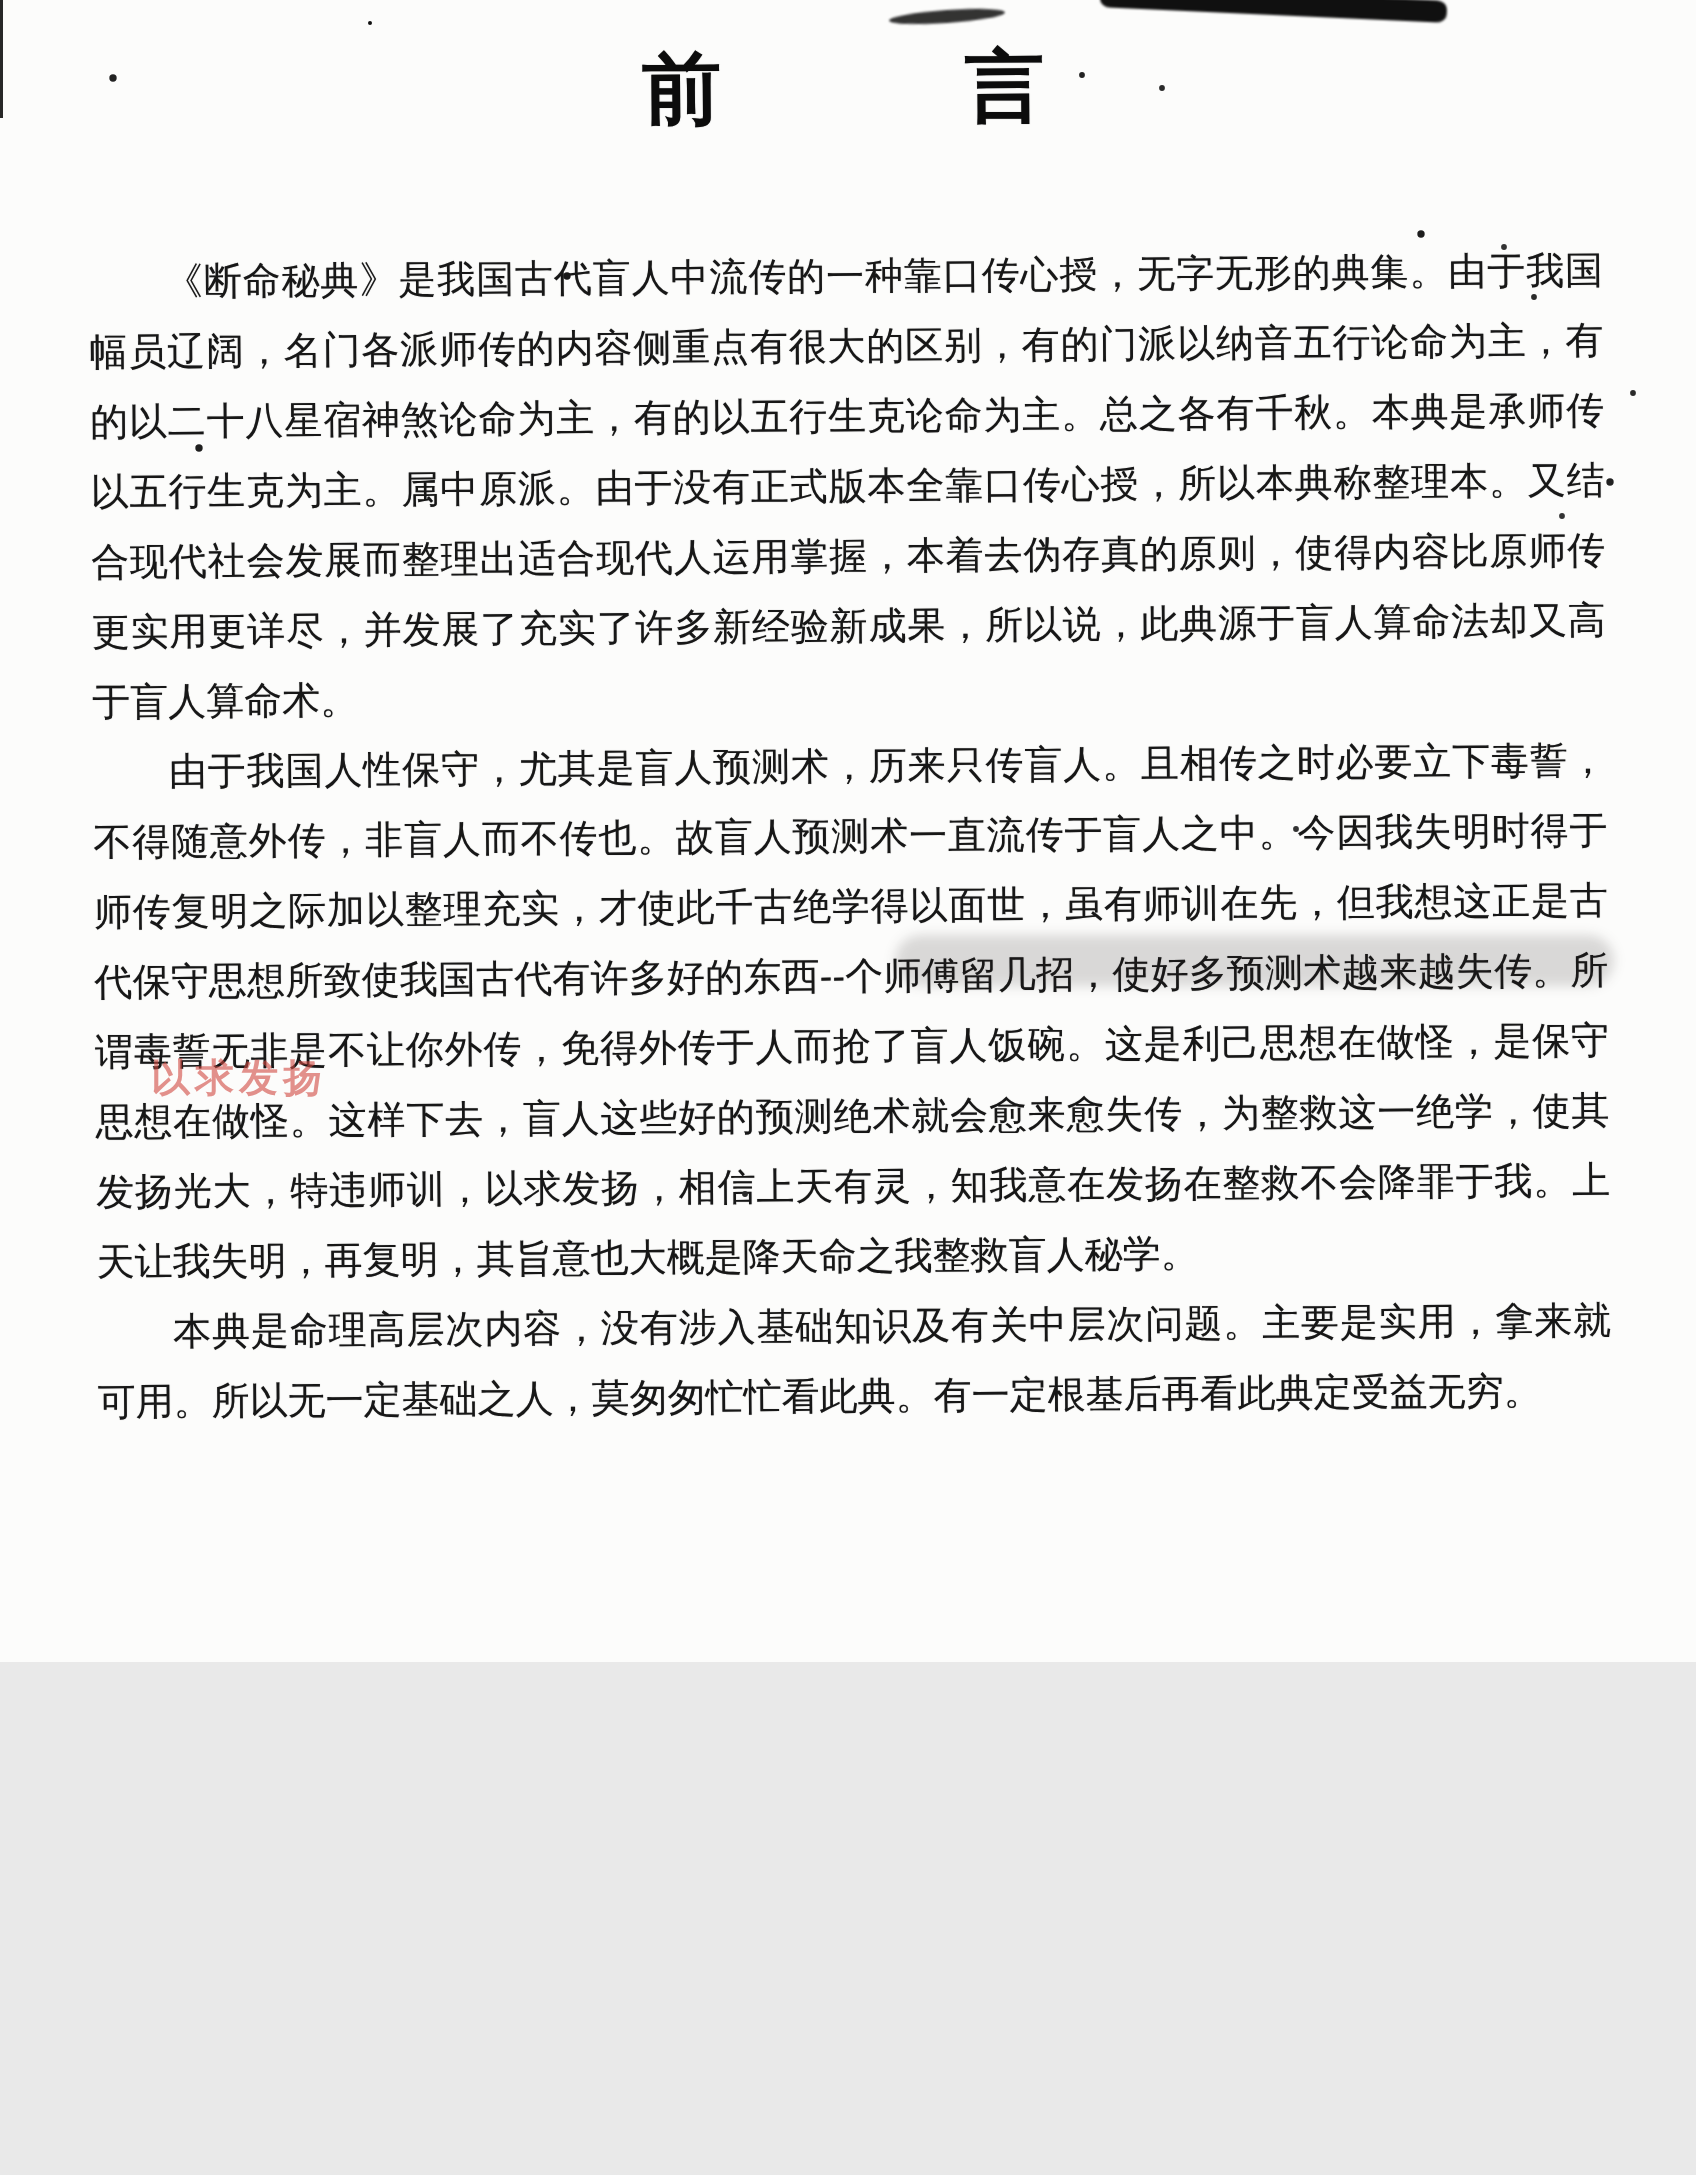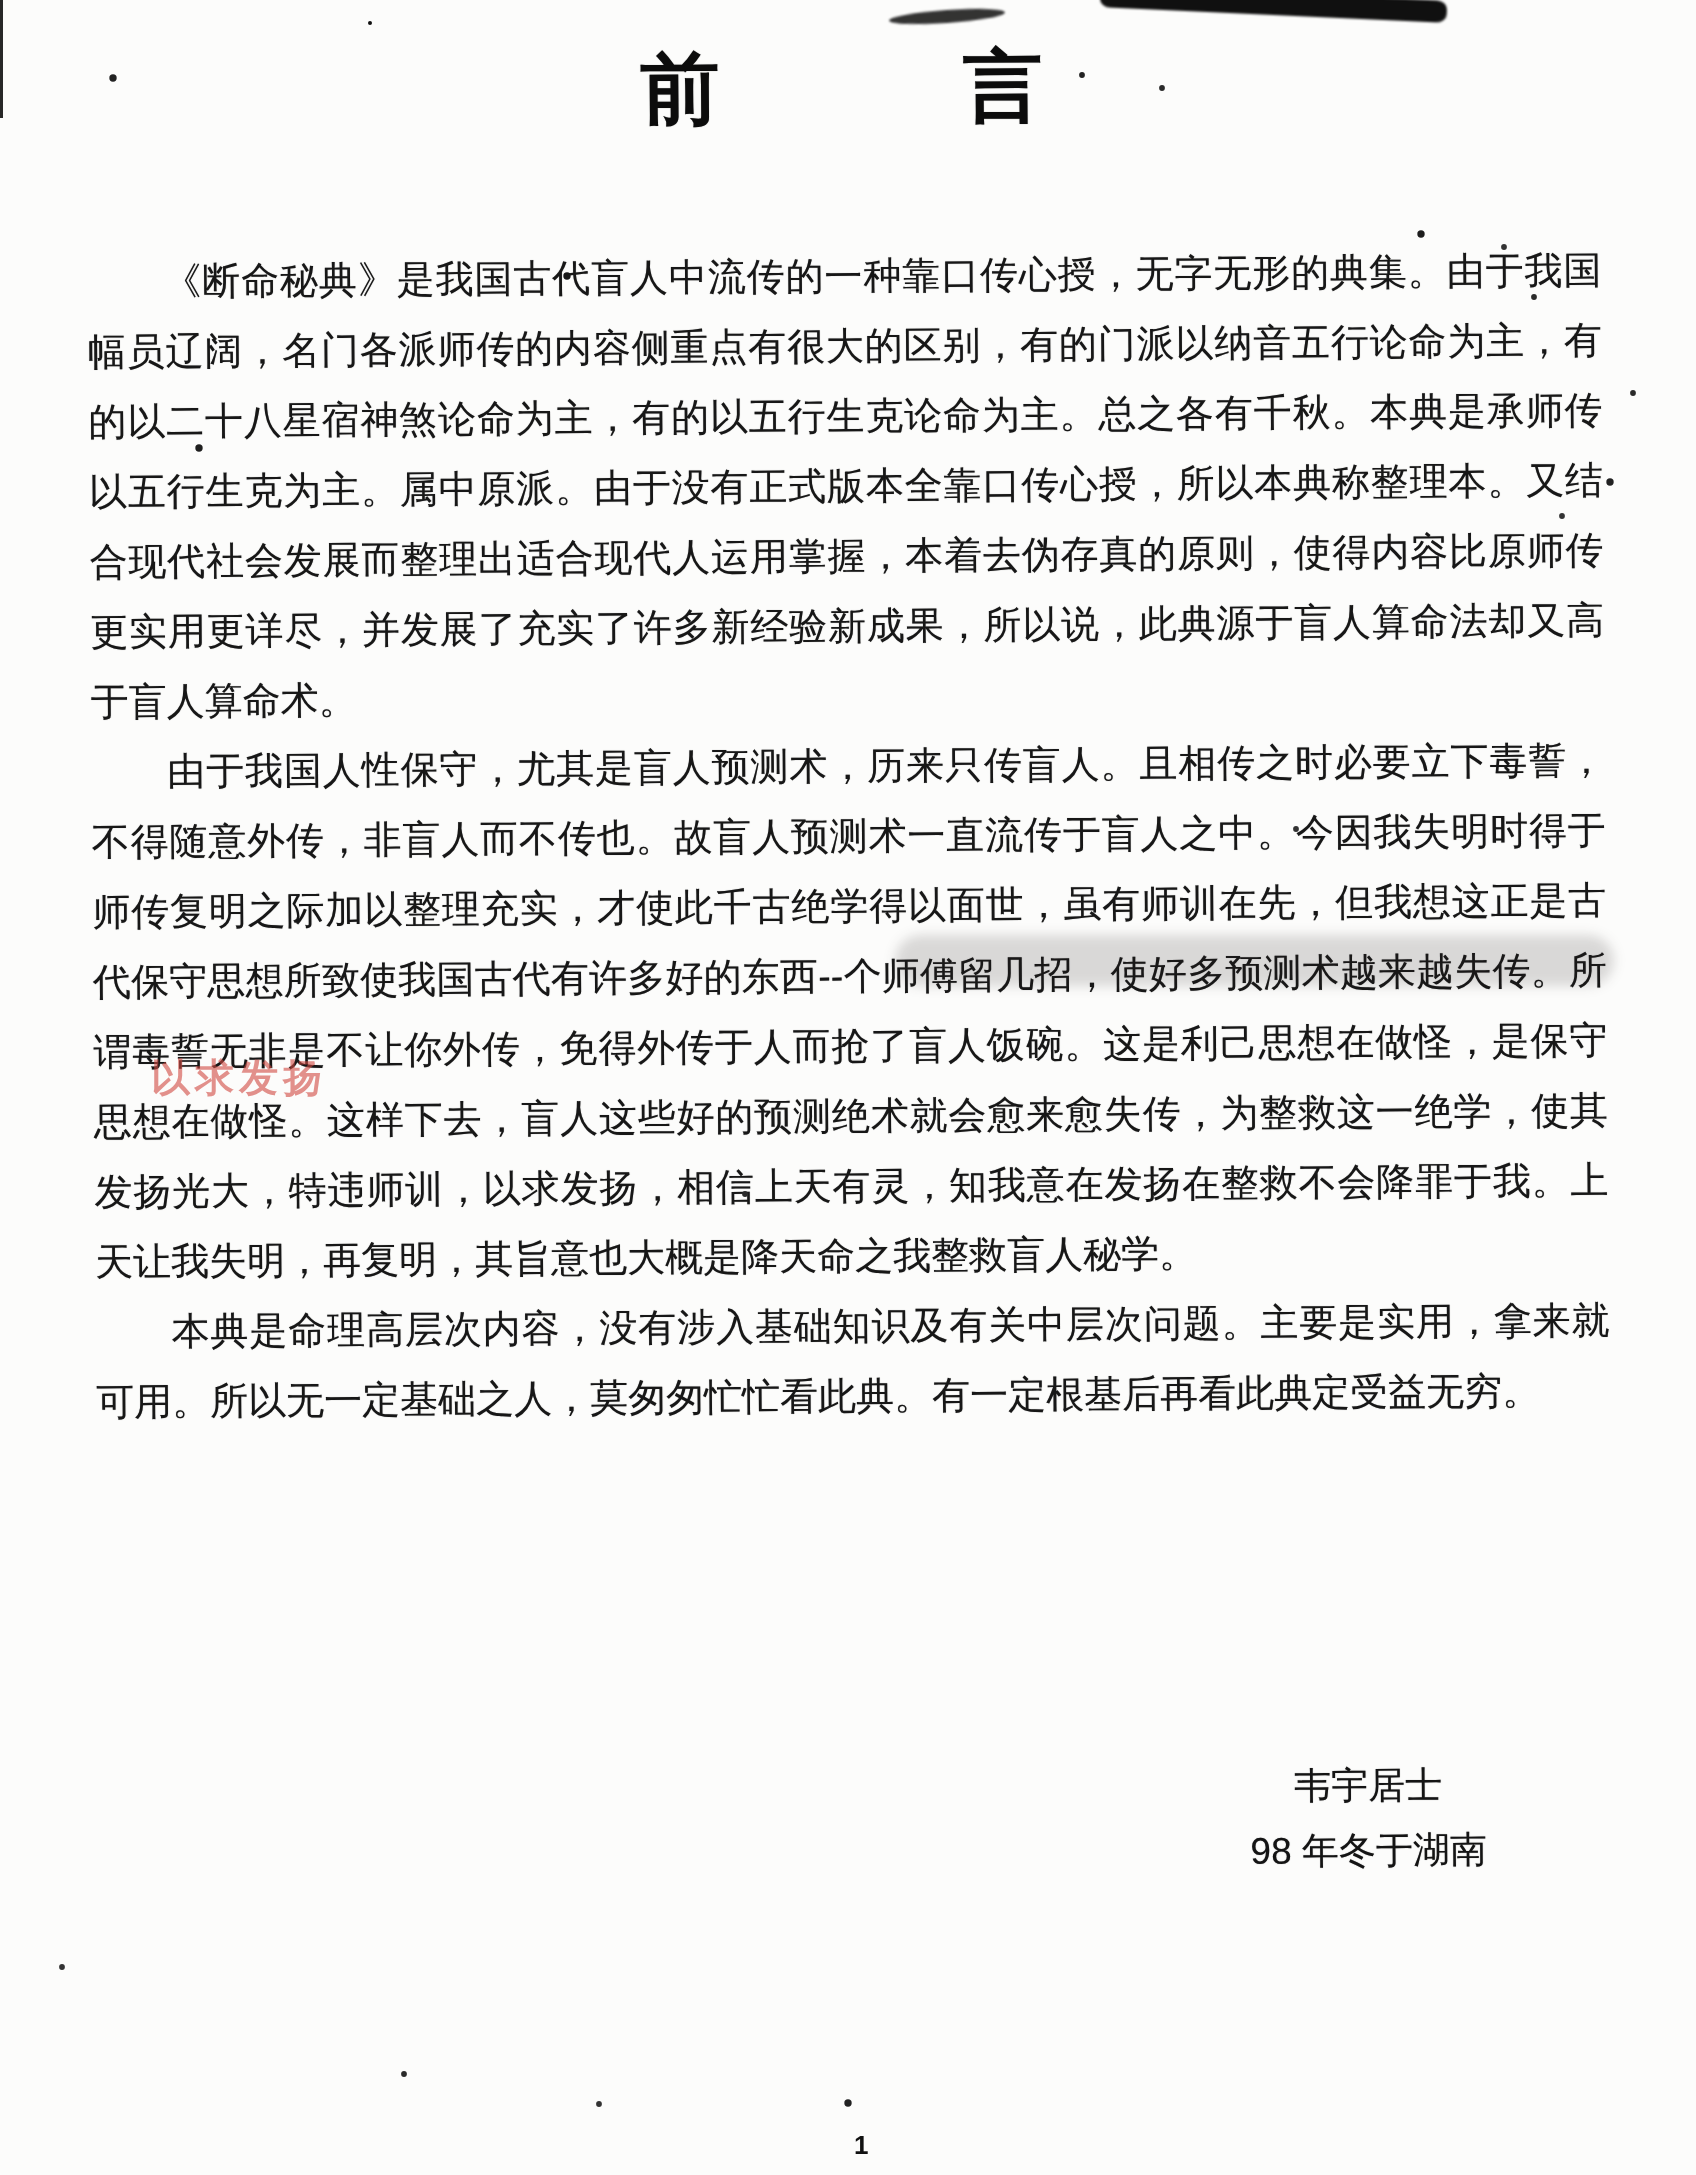--- a/index.html
+++ b/index.html
@@ -2,21 +2,21 @@
 <html style="font-size:13.7px"><head>
 <meta charset="utf-8">
 <style>
   * { margin: 0; padding: 0; box-sizing: border-box; }
   html, body { background: #e9e9e9; }
   body { font-family: "Liberation Sans", sans-serif; }
 
   .page {
     position: relative;
     width: 1697px;
-    height: 2175px;
+    height: 1662px;
     margin: 0 auto;
     background: #fcfcfb;
     overflow: hidden;
     color: #161616;
   }
 
   
   .skew {
     position: absolute;
     inset: 0;

